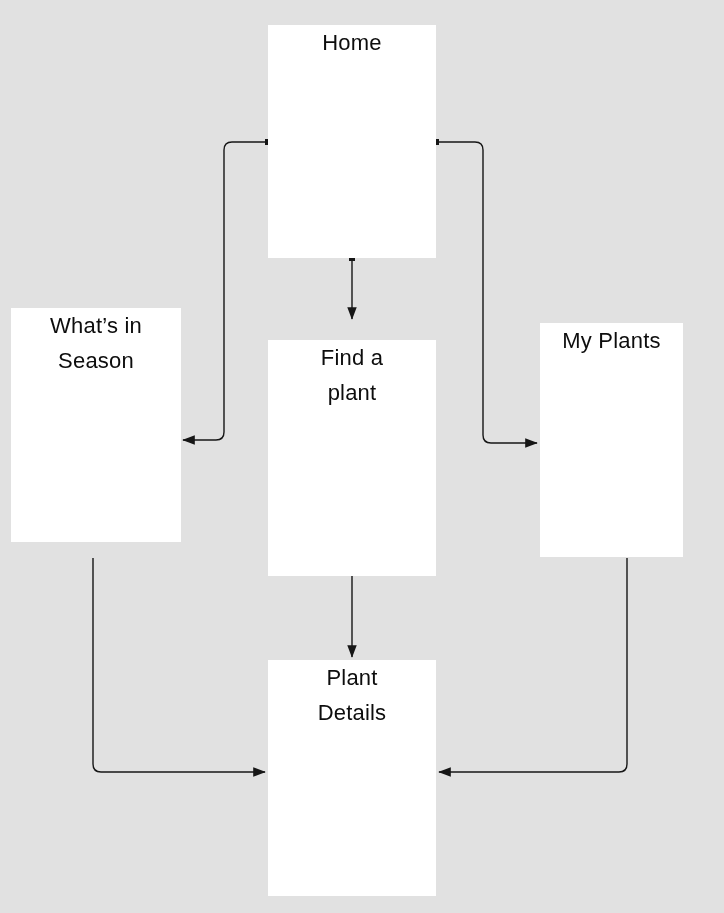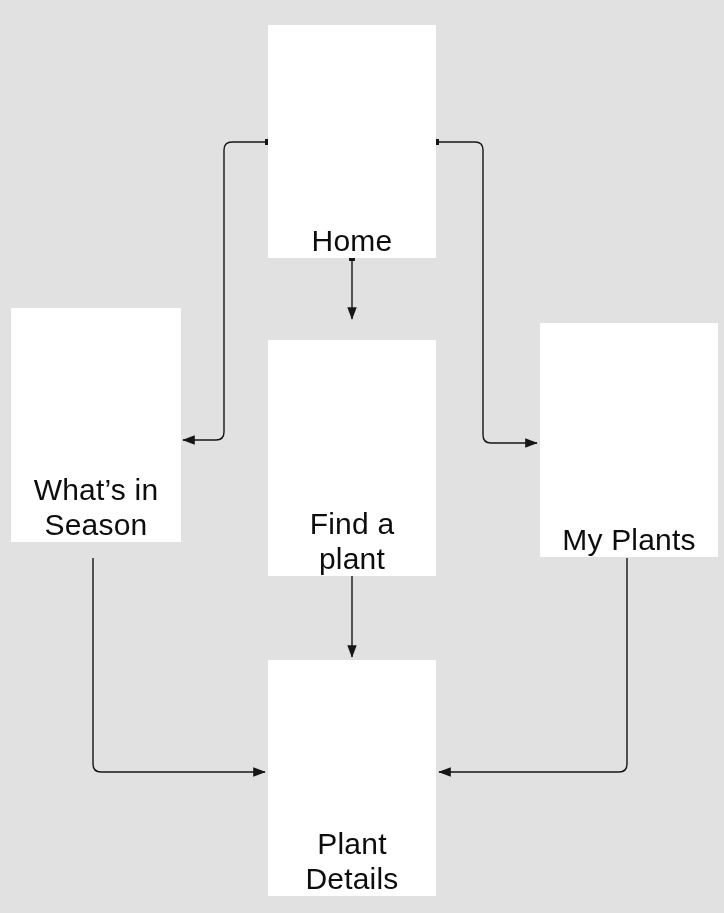--- a/index.html
+++ b/index.html
@@ -24,35 +24,35 @@
   }
   .edge {
     fill: none;
     stroke: #161616;
     stroke-width: 1.4;
   }
   .node {
     position: absolute;
     background: #ffffff;
     display: flex;
-    align-items: flex-end;
+    align-items: flex-start;
     justify-content: center;
     text-align: center;
     color: #0d0d0d;
-    font-size: 30px;
+    font-size: 22px;
     line-height: 35px;
     letter-spacing: 0.2px;
   }
   .node-label {
     white-space: pre-line;
   }
   #node-home          { left: 268px; top: 25px;  width: 168px; height: 233px; }
   #node-whats-in-season { left: 11px;  top: 308px; width: 170px; height: 234px; }
   #node-find-a-plant  { left: 268px; top: 340px; width: 168px; height: 236px; }
-  #node-my-plants     { left: 540px; top: 323px; width: 178px; height: 234px; }
+  #node-my-plants     { left: 540px; top: 323px; width: 143px; height: 234px; }
   #node-plant-details { left: 268px; top: 660px; width: 168px; height: 236px; }
 </style>
 </head>
 <body>
 
 <div class="canvas">
 
   <svg class="edges-layer" viewBox="0 0 724 913" xmlns="http://www.w3.org/2000/svg">
     <defs>
       <marker id="arrow-head" viewBox="0 0 8 6" refX="7.5" refY="3" markerWidth="9" markerHeight="7" orient="auto-start-reverse">

